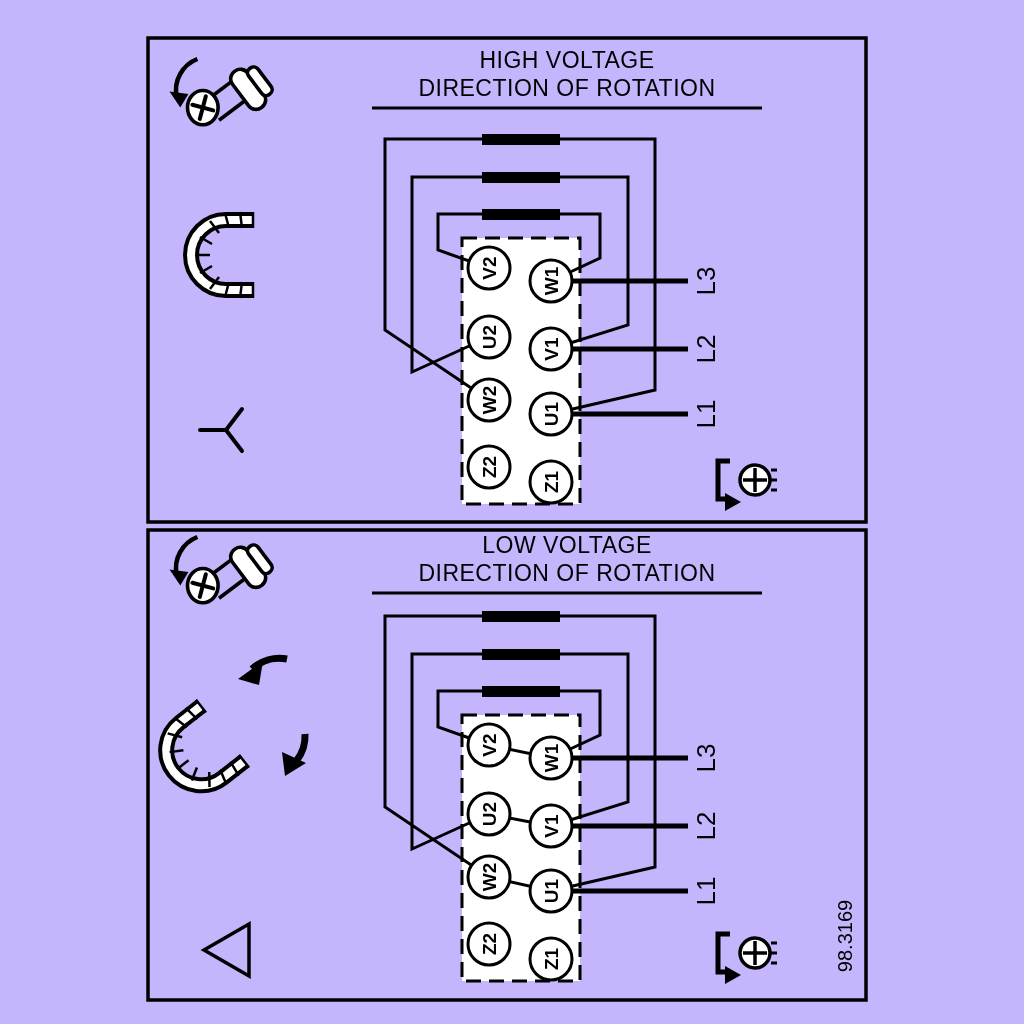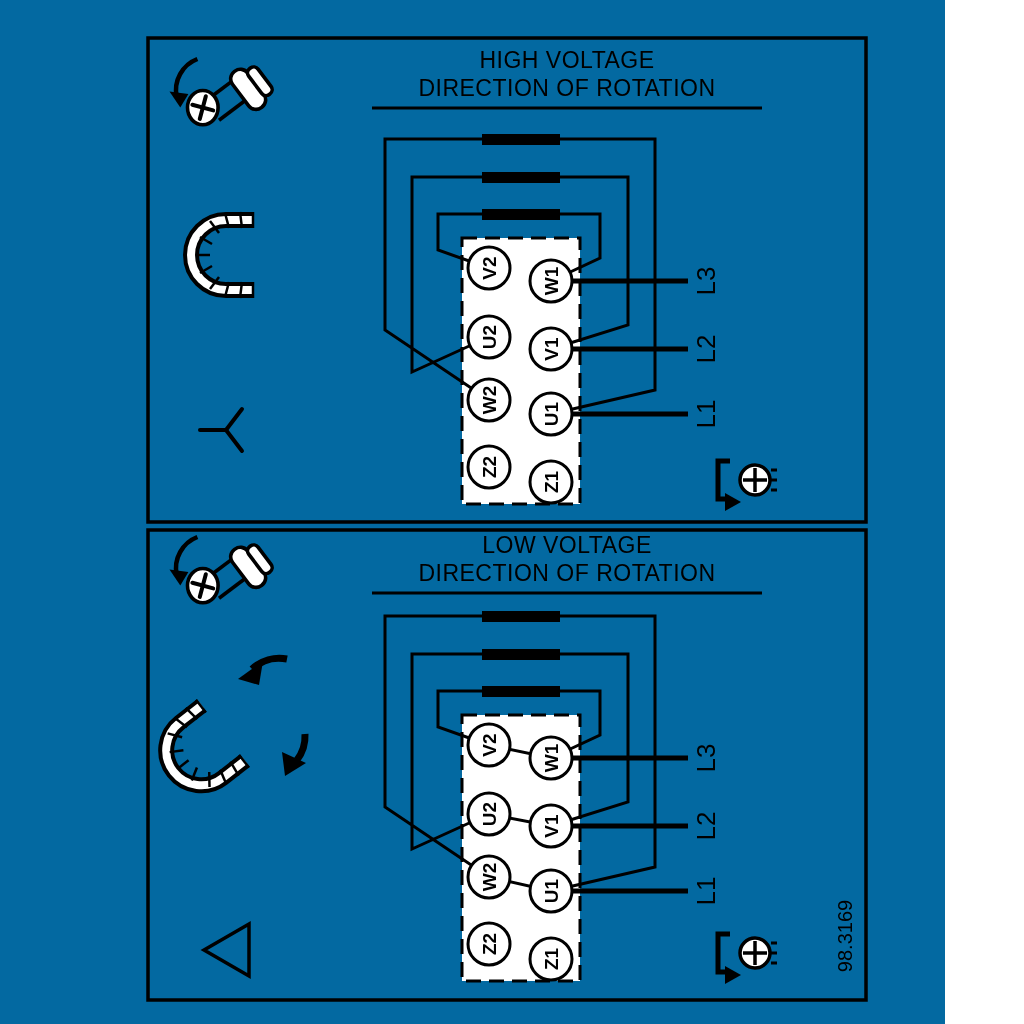--- a/index.html
+++ b/index.html
@@ -1,16 +1,16 @@
 <!DOCTYPE html>
 <html><head>
 <meta charset="utf-8">
 <style>
   html,body { margin:0; padding:0; background:#ffffff; }
-  #canvas { width:945px; height:1024px; background:#0369a1; position:relative; }
+  #canvas { width:1024px; height:1024px; background:#c4b5fd; position:relative; }
   svg { display:block; }
   text { font-family:"Liberation Sans","DejaVu Sans",sans-serif; fill:#000; }
   .title  { font-size:23px; text-anchor:middle; letter-spacing:0.5px; }
   .tlabel { font-size:19px; font-weight:bold; text-anchor:middle; dominant-baseline:central; }
   .llabel { font-size:26px; text-anchor:middle; dominant-baseline:central; }
   .fig    { font-size:20px; text-anchor:middle; dominant-baseline:central; }
   .wire   { fill:none; stroke:#000; stroke-width:3; stroke-linejoin:miter; }
   .lline  { fill:none; stroke:#000; stroke-width:5; }
   .box    { fill:#ffffff; stroke:#000; stroke-width:3; stroke-dasharray:15 8; }
   .term   { fill:#ffffff; stroke:#000; stroke-width:3; }

